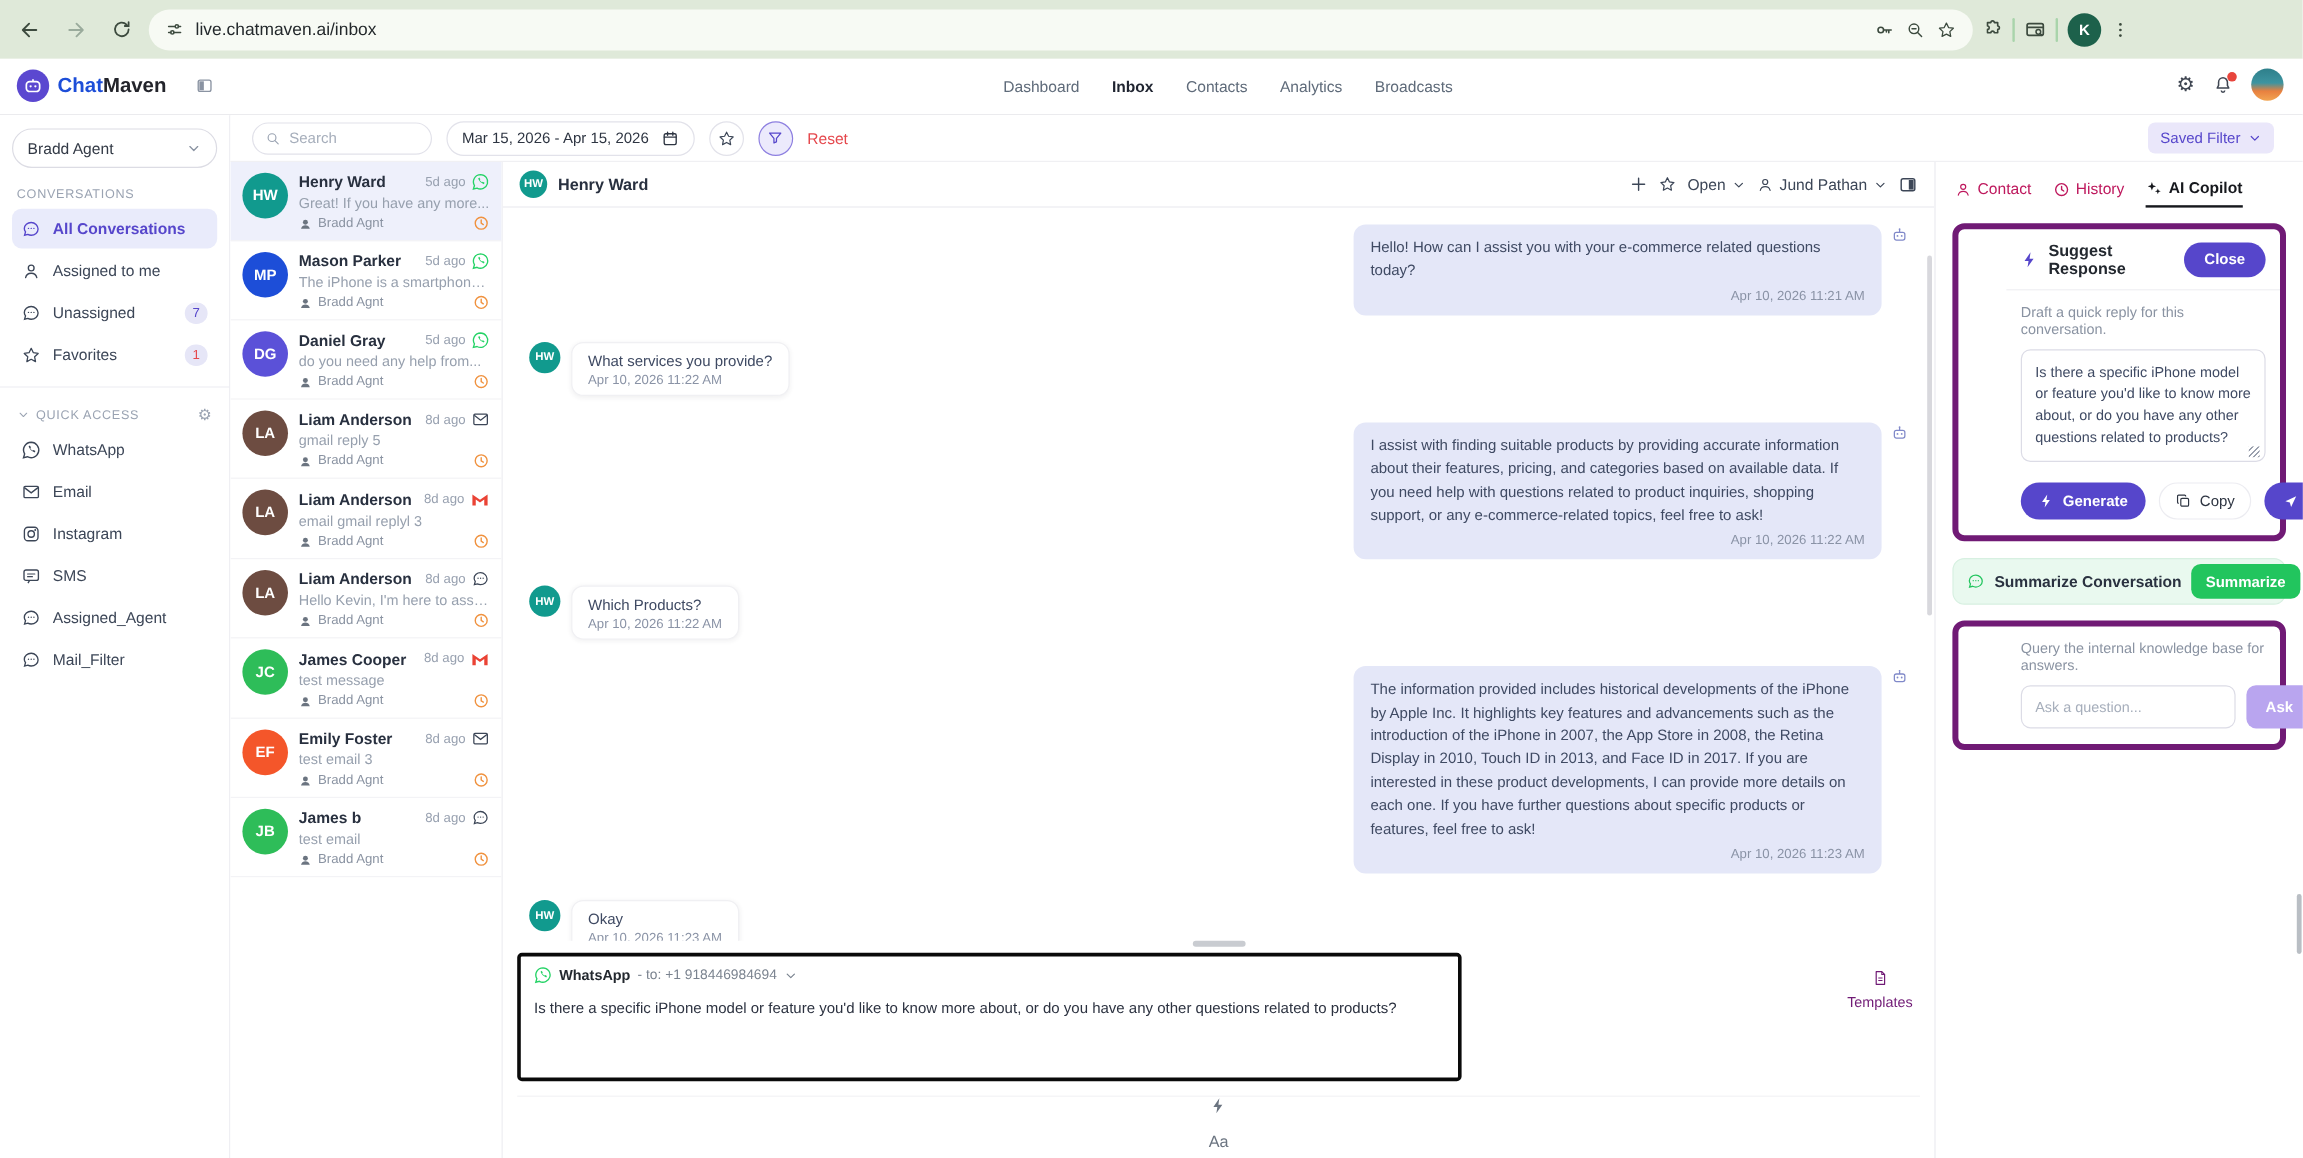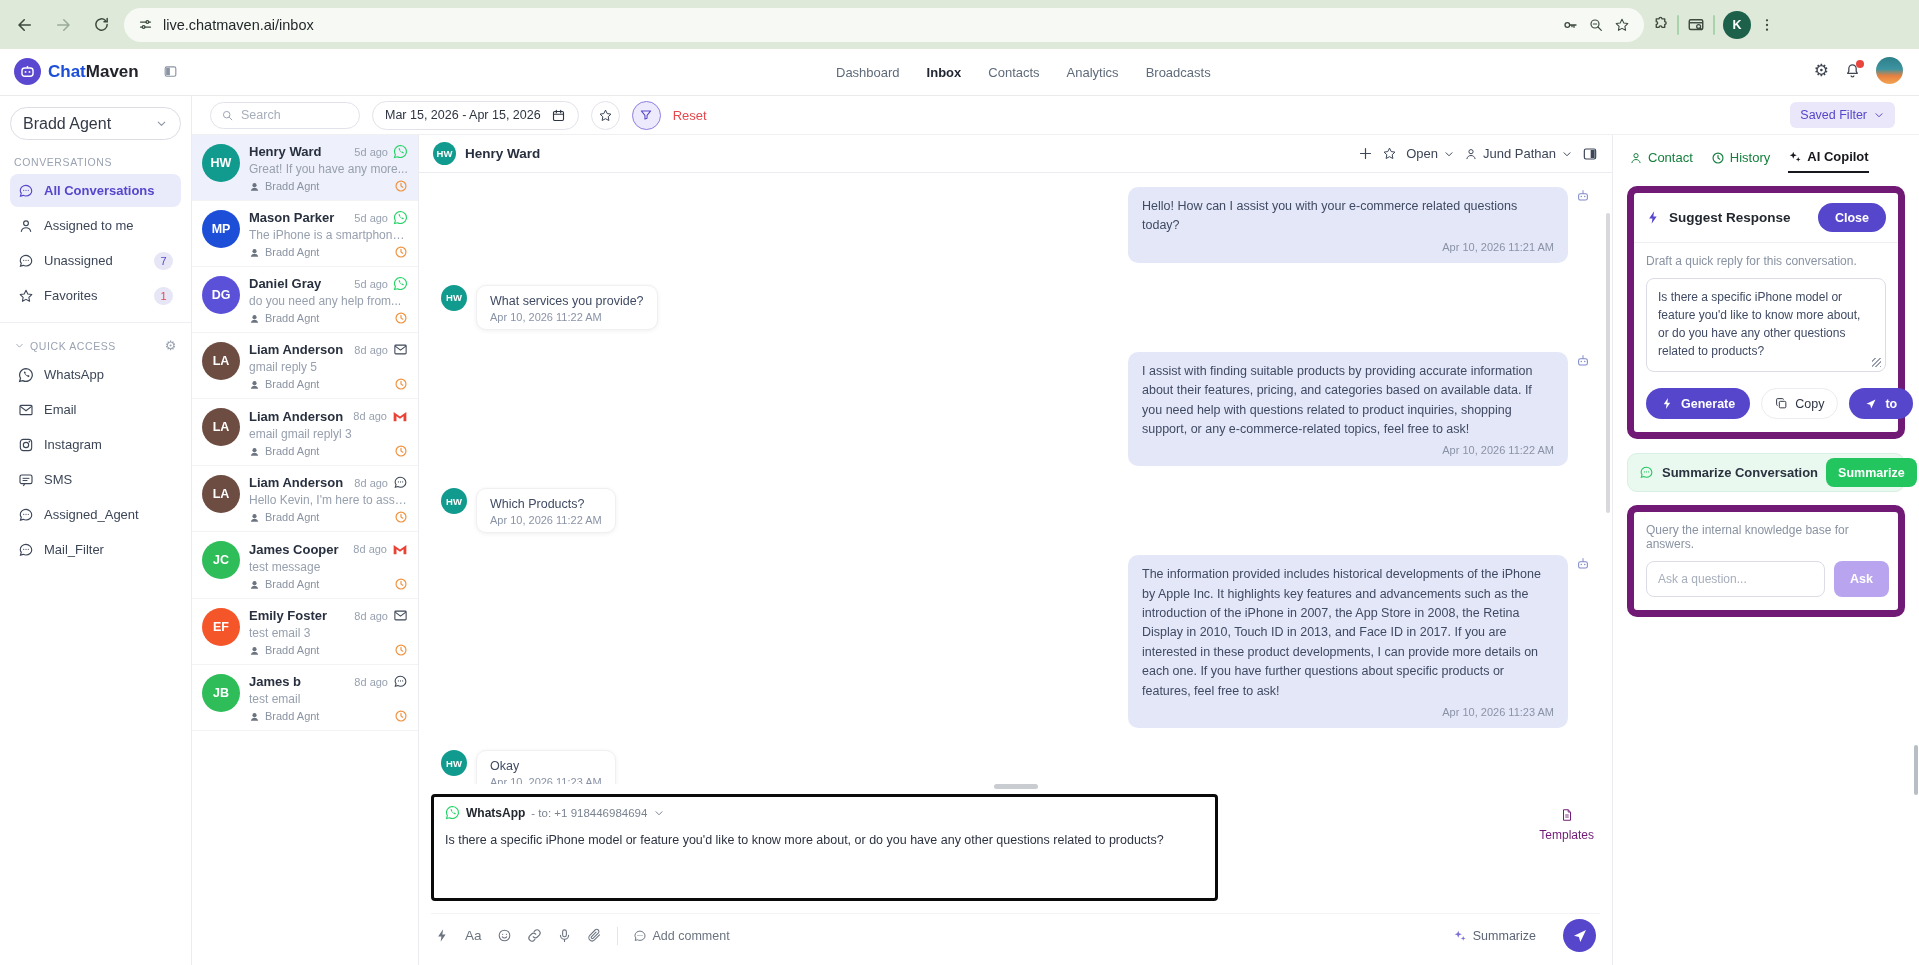--- a/index.html
+++ b/index.html
@@ -28,21 +28,21 @@
   .topnav .tn { font-size:13px; color:#5f6b7a; cursor:pointer; }
   .topnav .tn.active { color:#1f2430; font-weight:bold; }
   .headright { position:absolute; right:16px; top:8px; display:flex; align-items:center; gap:15px; }
   .gear { font-size:17px; color:#3f4652; line-height:1; }
   .bellwrap { position:relative; color:#3f4652; }
   .reddot { position:absolute; top:-2px; right:-3px; width:8px; height:8px; background:#e8453c; border-radius:50%; }
   .uavatar { width:27px; height:27px; border-radius:50%; background:linear-gradient(180deg,#2e7f8a 0%,#3d94a0 45%,#e8803f 70%,#f2a552 100%); }
 
   
   .sidebar { position:absolute; top:96px; left:0; width:192px; bottom:0; background:#fff; border-right:1px solid #ececf0; padding:11px 10px; }
-  .agent-select { height:33px; border:1px solid #dcdce4; border-radius:17px; display:flex; align-items:center; padding:0 12px; font-size:16px; color:#333a46; justify-content:space-between; }
+  .agent-select { height:33px; border:1px solid #dcdce4; border-radius:17px; display:flex; align-items:center; padding:0 12px; font-size:13px; color:#333a46; justify-content:space-between; }
   .sec-label { font-size:10.5px; letter-spacing:.6px; color:#9aa3b2; margin:16px 4px 6px; display:flex; align-items:center; gap:5px; }
   .sec-label .grow { flex:1; }
   .sbitem { height:33px; display:flex; align-items:center; gap:10px; padding:0 8px; font-size:13px; color:#3c4657; border-radius:8px; margin:2px 0; cursor:pointer; }
   .sbitem.active { background:#e9ebfb; color:#5646cb; font-weight:bold; }
   .sbitem .lbl { flex:1; white-space:nowrap; overflow:hidden; }
   .badge { min-width:19px; height:18px; border-radius:9px; background:#e6e6f7; color:#5646cb; font-size:11px; display:flex; align-items:center; justify-content:center; padding:0 5px; }
   .badge.red { color:#e5484d; }
   .divider { height:1px; background:#efeff3; margin:10px -10px 0; }
 
   
@@ -88,34 +88,34 @@
   
   .composer { flex:none; padding:0 12px 8px; }
   .draghandle { width:44px; height:5px; border-radius:3px; background:#c9ccd1; margin:0 auto 5px; }
   .composerow { display:flex; align-items:flex-start; }
   .blackbox { width:787px; height:107px; border:3px solid #0a0a0a; border-radius:4px; padding:8px 11px; background:#fff; }
   .bbhead { display:flex; align-items:center; gap:6px; }
   .bbwa { font-size:12px; font-weight:bold; color:#23282f; }
   .bbto { font-size:11.5px; color:#7a838f; }
   .bbtext { margin-top:11px; font-size:12.5px; color:#2c3240; line-height:1.5; }
   .templates { margin-left:auto; margin-top:14px; margin-right:6px; display:flex; align-items:center; gap:6px; color:#701a75; font-size:12px;flex-direction:column; }
-  .ctoolbar { display:flex; align-items:center; gap:15px; height:44px; margin-top:12px; border-top:1px solid #f3f3f6; padding:0 4px; color:#6b7480; }
+  .ctoolbar { display:flex; align-items:center; gap:15px; height:44px; margin-top:12px; border-top:1px solid #f3f3f6; padding:0 4px; color:#6b7480;flex-direction:column; }
   .ctoolbar .aa { font-size:13.5px; color:#6b7480; }
   .ctoolbar .vsep { width:1px; height:18px; background:#e4e4ea; }
   .addcomment { display:flex; align-items:center; gap:6px; font-size:12.5px; color:#6b7480; }
   .csum { margin-left:auto; display:flex; align-items:center; gap:6px; font-size:12.5px; color:#5d6576; }
   .csum .ic { color:#7c6fd6; }
   .sendbtn { width:33px; height:33px; border-radius:50%; background:#5646cb; display:flex; align-items:center; justify-content:center; margin-left:12px; }
 
   
   .rpanel { position:absolute; top:135px; left:1612px; right:0; bottom:0; border-left:1px solid #ececf0; background:#fff; padding:12px 14px; }
   .rtabs { display:flex; align-items:center; gap:18px; padding:2px 2px 0; }
-  .rtab { display:flex; align-items:center; gap:5px; font-size:13px; color:#15803d; padding-bottom:7px; cursor:pointer; }
+  .rtab { display:flex; align-items:center; gap:5px; font-size:13px; color:#be185d; padding-bottom:7px; cursor:pointer; }
   .rtab.active { color:#16181d; font-weight:bold; border-bottom:2px solid #16181d; }
-  .card { border:7px solid #701a75; border-radius:10px; margin-top:13px; background:#fff; }
+  .card { border:5px solid #701a75; border-radius:10px; margin-top:13px; background:#fff;padding-left:40px; }
   .cardhead { display:flex; align-items:center; gap:8px; padding:10px 12px; border-bottom:1px solid #efeff3; }
   .cardtitle { font-size:13.5px; font-weight:bold; color:#23282f; flex:1; }
   .pillbtn { border:none; border-radius:16px; font-family:inherit; font-size:12.5px; cursor:pointer; }
   .closebtn { background:#5646cb; color:#fff; font-weight:bold; height:29px; padding:0 17px; }
   .cardbody { padding:11px 12px 13px; }
   .hint { font-size:12px; color:#8a93a2; }
   .draftbox { margin-top:10px; position:relative; }
   .draftbox textarea { width:100%; height:94px; border:1px solid #dcdce6; border-radius:8px; padding:9px 11px; font-family:inherit; font-size:12px; line-height:1.5; color:#3f4a63; resize:none; outline:none; }
   .rz { position:absolute; right:5px; bottom:9px; width:9px; height:9px; background:repeating-linear-gradient(135deg,transparent 0 2px,#9aa0ad 2px 3.2px); }
   .sbtns { display:flex; align-items:center; gap:11px; margin-top:12px; white-space:nowrap; }

